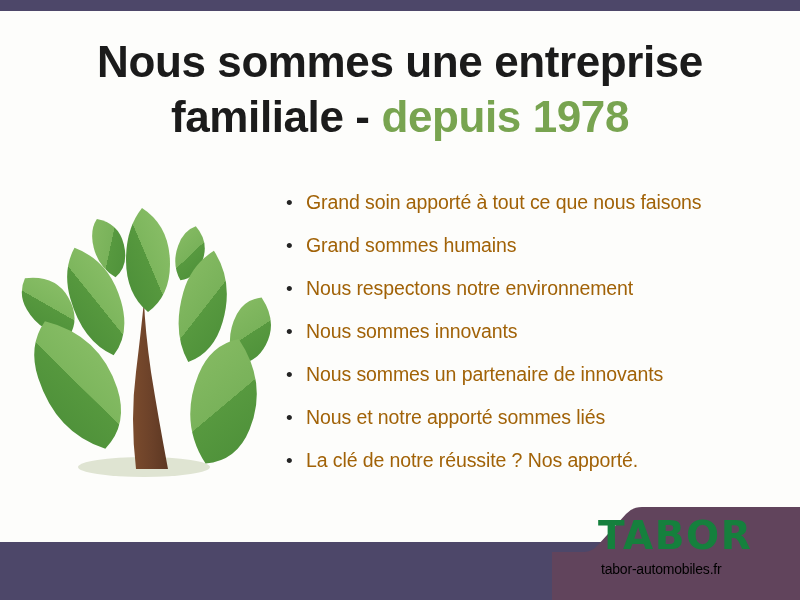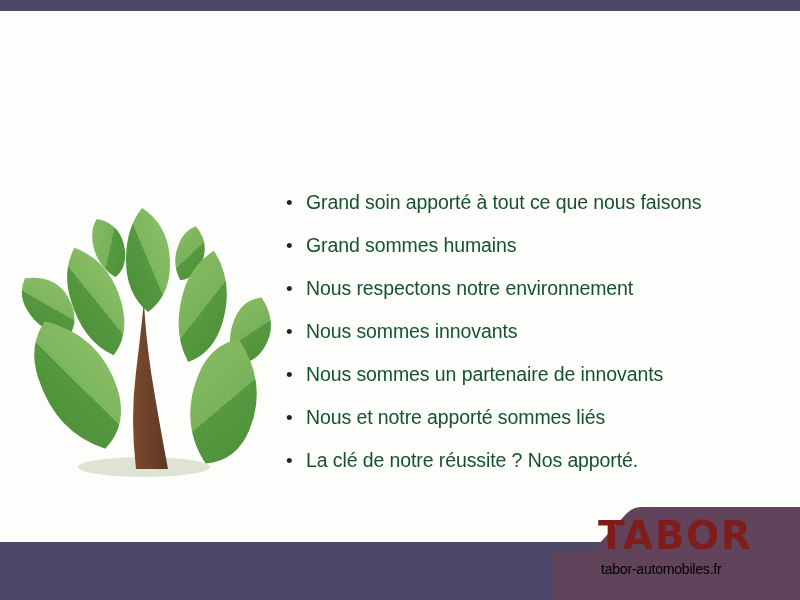--- a/index.html
+++ b/index.html
@@ -75,21 +75,21 @@
   }
   .bullet-dot {
     width: 20px;
     flex: 0 0 20px;
     font-size: 19px;
     color: #242424;
     line-height: 1;
   }
   .bullet-text {
     font-size: 19.5px;
-    color: #14532d;
+    color: #a16207;
     white-space: nowrap;
     letter-spacing: -0.1px;
   }
 
   
   .tree {
     position: absolute;
     left: 18px;
     top: 186px;
     width: 264px;
@@ -115,41 +115,49 @@
     top: 0;
     width: 248px;
     height: 95px;
   }
   .logo-word {
     position: absolute;
     left: 46px;
     top: 8px;
     font-size: 39px;
     font-weight: bold;
-    color: #7f1d1d;
+    color: #15803d;
     letter-spacing: 1.5px;
     font-family: "DejaVu Sans", sans-serif;
   }
   .logo-tagline {
     position: absolute;
     left: 49px;
     top: 56px;
     font-size: 14px;
     color: #000000;
     letter-spacing: -0.2px;
   }
 </style>
 </head>
 <body>
 
 <div id="slide">
 
   <div class="band band-top"></div>
   <div class="band band-bottom"></div>
 
+  <div class="title-wrap">
+    <div class="title-line">Nous sommes une entreprise</div>
+    <div class="title-line">
+      <span class="title-dash">familiale</span>
+      <span class="title-dash">-</span>
+      <span class="title-accent">depuis 1978</span>
+    </div>
+  </div>
 
   <div class="tree">
     <svg class="tree-svg" width="264" height="300" viewBox="0 0 264 300" xmlns="http://www.w3.org/2000/svg">
       <defs>
         <linearGradient id="lfA" x1="0" y1="0" x2="1" y2="1">
           <stop offset="0%" stop-color="#86bb63"></stop>
           <stop offset="52%" stop-color="#79b25a"></stop>
           <stop offset="52.1%" stop-color="#57993f"></stop>
           <stop offset="100%" stop-color="#4d9039"></stop>
         </linearGradient>

